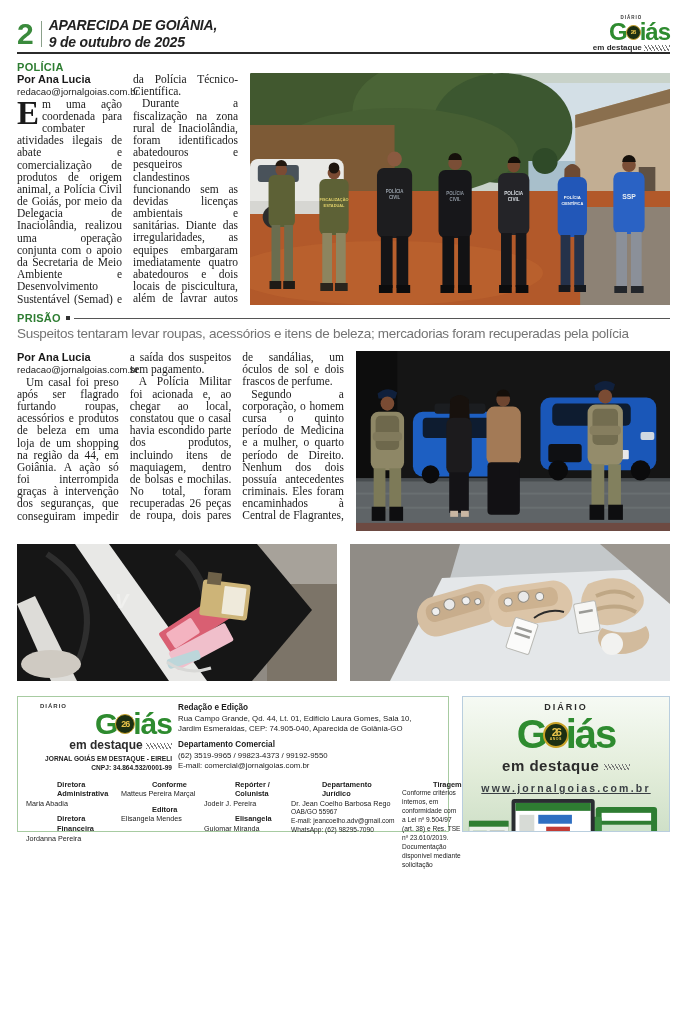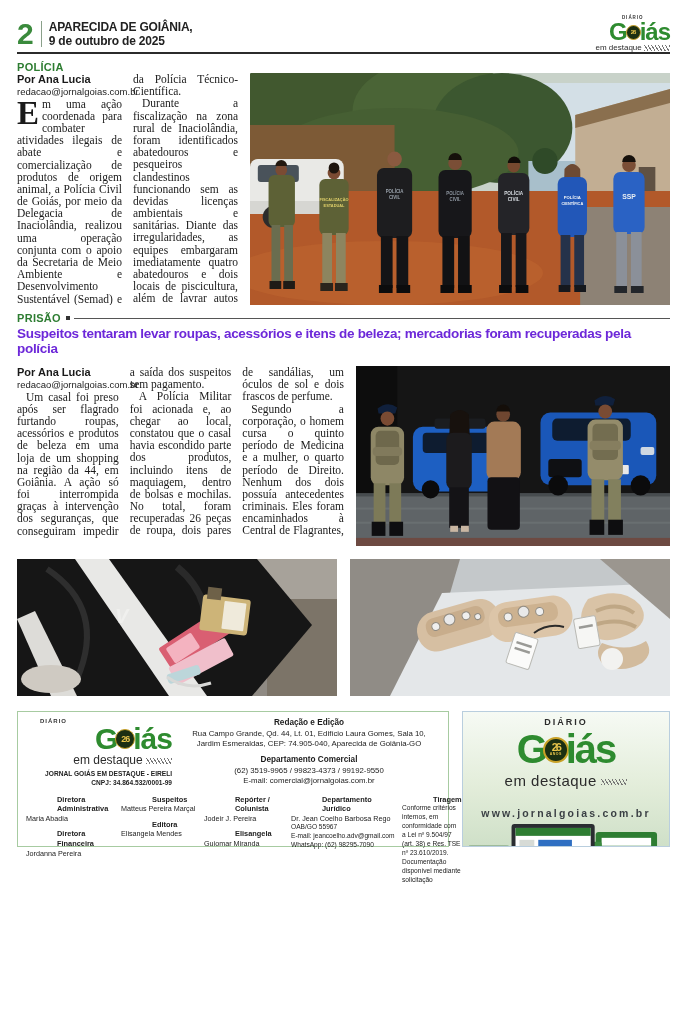--- a/index.html
+++ b/index.html
@@ -4,39 +4,39 @@
 <style>
   * { margin:0; padding:0; box-sizing:border-box; }
   html,body { background:#ffffff; }
   body { font-family:"Liberation Sans", sans-serif; color:#1a1a1a; }
   .page { width:687px; height:1024px; padding:18px 17px 0 17px; overflow:hidden; background:#fff; }
 
   
   .topbar { display:flex; align-items:center; height:32px; }
   .pagenum { font-size:30px; font-weight:bold; color:#3a8a3c; line-height:1; }
   .vr { width:1px; height:26px; background:#8aa08a; margin:0 7px; }
-  .dateline { font-size:12px; font-weight:bold; color:#222; line-height:1.2; letter-spacing:-0.2px; }
+  .dateline { font-size:14px; font-weight:bold; color:#222; line-height:1.2; letter-spacing:-0.2px;font-style:italic; }
   .spacer { flex:1; }
   .brandlogo { text-align:right; line-height:1; }
   .brand-diario { font-size:4.5px; font-weight:bold; color:#333; letter-spacing:1px; display:block; text-align:center; }
   .brand-name { font-weight:bold; color:#2e8b2f; letter-spacing:-1px; display:inline-flex; align-items:center; }
   .brand-name .badge { display:inline-flex; flex-direction:column; align-items:center; justify-content:center; background:#1c2f12; border:1.5px solid #c9a227; border-radius:50%; color:#e7c34a; font-weight:bold; line-height:1; }
   .logo-sm .brand-name { font-size:24px; }
   .logo-sm .badge { width:15px; height:15px; font-size:6px; margin:0 -1px; }
-  .brand-tag { font-size:8px; font-weight:normal; color:#2b2b2b; display:block; }
+  .brand-tag { font-size:8px; font-weight:bold; color:#2b2b2b; display:block; }
   .brand-tag .hatch { display:inline-block; width:26px; height:6px; background:repeating-linear-gradient(60deg,#777 0 1px,transparent 1px 3px); vertical-align:middle; }
   .toprule { border-top:2.5px solid #2b2b2b; margin-top:2px; }
 
   
   .kicker-row { display:flex; align-items:center; margin-top:7px; }
   .kicker { font-size:11px; font-weight:bold; color:#2e7d32; letter-spacing:0.3px; }
   .kicker-bullet { width:4px; height:4px; background:#333; margin-left:5px; }
   .kicker-line { flex:1; height:1px; background:#555; margin-left:4px; }
   h1,h2 { font-size:31px; line-height:1.08; letter-spacing:-1.2px; color:#0e0e0e; margin:3px 0 8px 0; font-weight:bold; }
-  .subhead { font-size:13.5px; font-weight:bold; letter-spacing:-0.3px; color:#6d28d9; margin:2px 0 10px 0; }
+  .subhead { font-size:13.5px; font-weight:normal; letter-spacing:-0.3px; color:#737373; margin:2px 0 10px 0; }
 
   
   .art-row { display:flex; gap:12px; }
   .bodytext { font-family:"Liberation Serif", serif; font-size:11.5px; line-height:1.06; text-align:justify; overflow:hidden; }
   .bodytext p { margin:0; }
   .bodytext p.indent { text-indent:9px; }
   .byline { font-family:"Liberation Sans", sans-serif; font-weight:bold; font-size:11px; line-height:1.2; }
   .byline-email { font-family:"Liberation Sans", sans-serif; font-size:9.5px; line-height:1.2; margin-bottom:9px; color:#222; }
   .dropcap { float:left; font-size:33px; line-height:26px; font-weight:bold; padding:2px 3px 0 0; font-family:"Liberation Serif", serif; }
   .art1-text { width:221px; columns:2; column-gap:11px; height:232px; }
@@ -52,35 +52,35 @@
   
   .footer-row { display:flex; gap:13px; margin-top:15px; height:136px; }
   .masthead-box { width:432px; border:1px solid #a7cba1; padding:6px 8px 4px 8px; display:flex; flex-direction:column; }
   .mb-top { display:flex; gap:6px; }
   .mb-logo { width:146px; }
   .logo-md .brand-diario { font-size:6px; text-align:left; padding-left:14px; }
   .logo-md .brand-name { font-size:30px; }
   .logo-md .badge { width:20px; height:20px; font-size:9px; margin:0 -2px; }
   .logo-md .brand-tag { font-size:12px; }
   .mb-publisher { font-size:6.6px; font-weight:bold; margin-top:4px; line-height:1.35; color:#222; }
-  .mb-address { flex:1; text-align:center; font-size:7.8px; line-height:1.3; color:#1c1c1c; }
+  .mb-address { flex:1; text-align:left; font-size:7.8px; line-height:1.3; color:#1c1c1c; }
   .mb-address .blocktitle { font-weight:bold; font-size:8.2px; }
   .mb-address .gap { height:6px; }
   .staff-grid { display:grid; grid-template-columns:88px 76px 80px 104px 1fr; column-gap:7px; margin-top:7px; font-size:7.2px; line-height:1.3; color:#222; }
   .staff-role { font-weight:bold; font-size:7.4px;margin-left:31px; }
   .staff-entry { margin-bottom:6px; }
   .staff-small { font-size:6.6px; line-height:1.35; }
 
   .ad-box { flex:1; border:1px solid #b9cede; background:linear-gradient(180deg,#f6faf4 0%, #e3edda 55%, #cfe0c8 100%); text-align:center; padding:5px 4px 0 4px; overflow:hidden; }
   .ad-box .brand-diario { font-size:9px; letter-spacing:2px; color:#2b2b2b; }
   .ad-box .brand-name { font-size:40px; letter-spacing:-2px; }
   .ad-box .badge { width:26px; height:26px; font-size:11px; margin:0 -3px; border-width:2px; }
   .ad-box .badge .badge-sub { font-size:3.5px; letter-spacing:0.5px; }
   .ad-box .brand-tag { font-size:15px; letter-spacing:0.5px; }
-  .ad-site { font-size:10.5px; font-weight:bold; letter-spacing:2.2px; color:#3a3f44; margin-top:18px; }
+  .ad-site { font-size:10.5px; font-weight:bold; letter-spacing:2.2px; color:#3a3f44; margin-top:8px;text-decoration:underline; }
   .ad-art { height:62px; margin-top:3px; }
 </style>
 </head>
 <body>
 
 <div class="page">
 
   <header class="topbar">
     <div class="pagenum">2</div>
     <div class="vr"></div>
@@ -385,21 +385,21 @@
               <div class="staff-role">Diretora Administrativa</div>
               <div>Maria Abadia</div>
             </div>
           <div class="staff-entry">
               <div class="staff-role">Diretora Financeira</div>
               <div>Jordanna Pereira</div>
             </div>
         </div>
         <div>
           <div class="staff-entry">
-              <div class="staff-role">Suspeitos</div>
+              <div class="staff-role">Conforme</div>
               <div>Matteus Pereira Marçal</div>
             </div>
           <div class="staff-entry">
               <div class="staff-role">Editora</div>
               <div>Elisangela Mendes</div>
             </div>
         </div>
         <div>
           <div class="staff-entry">
               <div class="staff-role">Repórter / Colunista</div>

